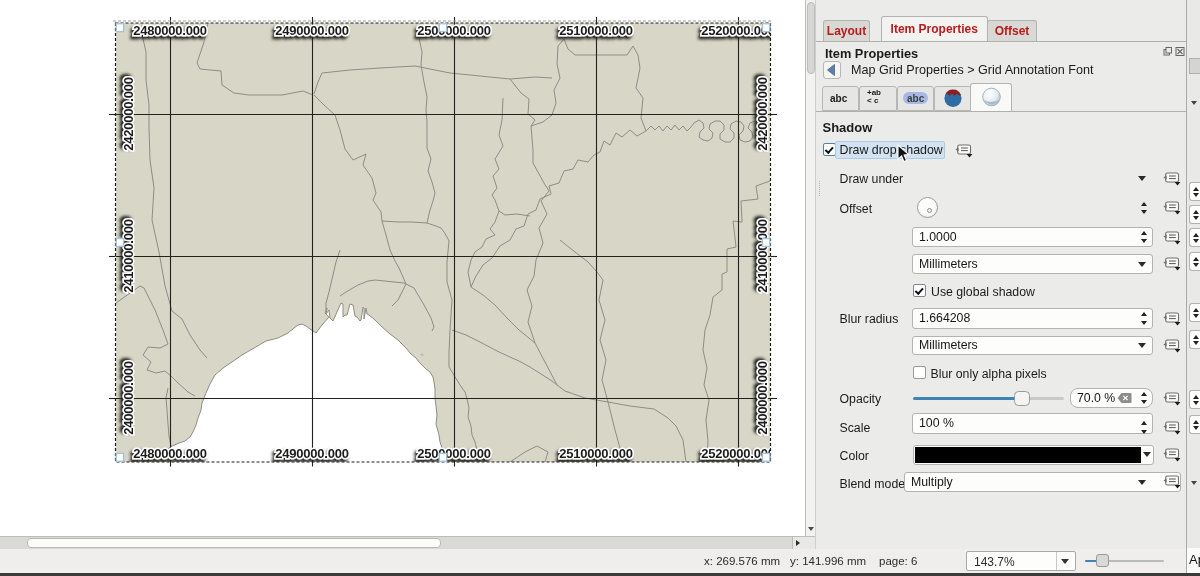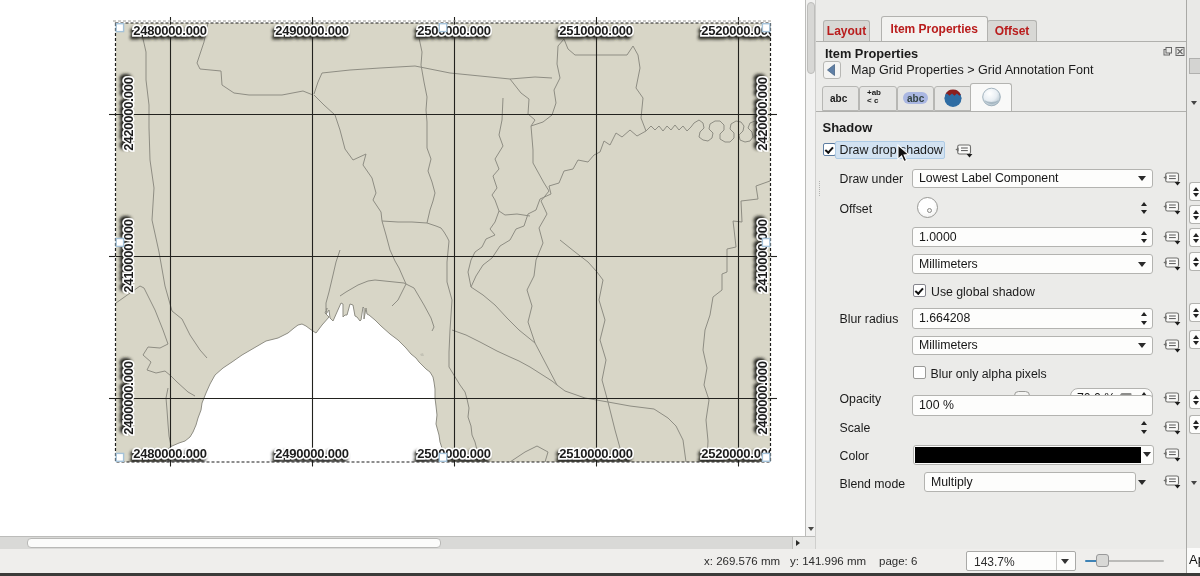--- a/index.html
+++ b/index.html
@@ -236,23 +236,20 @@
           <path d="M4.6,3.4 L1.4,5.5 L4.6,7.6 Z" fill="#6f6f6d"></path>
           <line x1="7" y1="4" x2="13.8" y2="4" stroke="#555" stroke-width="1"></line>
           <line x1="7" y1="6.6" x2="13.8" y2="6.6" stroke="#555" stroke-width="1"></line>
           <path d="M12.6,10 h5.8 l-2.9,3.6 Z" fill="#1c1c1c"></path>
         </svg></div>
     <svg class="abs" style="left:81px; top:144px;" width="13" height="19" viewBox="0 0 13 19">
       <path d="M1,1 L1,15.2 L4.6,12 L7,17.6 L9.6,16.4 L7.1,11 L11.8,10.6 Z" fill="#111" stroke="#fdfdfd" stroke-width="1.1"></path>
     </svg>
 
     <div class="lbl" style="left:23.5px; top:172px;">Draw under</div>
-    <div class="field" style="left:96px; top:168.5px; width:241px; height:19px;">
-        <span class="fieldtxt">Lowest Label Component</span>
-      </div>
     <div class="cArr" style="left:322px; top:176px;"></div>
     <div class="dd" style="left:345.5px; top:171.5px;"><svg width="20" height="14" viewBox="0 0 20 14">
           <path d="M5.5,1 h9.2 a1.8,1.8 0 0 1 1.8,1.8 v5.4 a1.8,1.8 0 0 1 -1.8,1.8 h-9.2 a1.8,1.8 0 0 1 -1.8,-1.8 v-5.4 a1.8,1.8 0 0 1 1.8,-1.8 Z" fill="#fafaf9" stroke="#6f6f6d" stroke-width="1.1"></path>
           <path d="M4.6,3.4 L1.4,5.5 L4.6,7.6 Z" fill="#6f6f6d"></path>
           <line x1="7" y1="4" x2="13.8" y2="4" stroke="#555" stroke-width="1"></line>
           <line x1="7" y1="6.6" x2="13.8" y2="6.6" stroke="#555" stroke-width="1"></line>
           <path d="M12.6,10 h5.8 l-2.9,3.6 Z" fill="#1c1c1c"></path>
         </svg></div>
 
     <div class="lbl" style="left:23.5px; top:201.5px;">Offset</div>
@@ -342,21 +339,21 @@
     <div class="sArrD" style="left:325px; top:400px;"></div>
     <div class="dd" style="left:345.5px; top:391.5px;"><svg width="20" height="14" viewBox="0 0 20 14">
           <path d="M5.5,1 h9.2 a1.8,1.8 0 0 1 1.8,1.8 v5.4 a1.8,1.8 0 0 1 -1.8,1.8 h-9.2 a1.8,1.8 0 0 1 -1.8,-1.8 v-5.4 a1.8,1.8 0 0 1 1.8,-1.8 Z" fill="#fafaf9" stroke="#6f6f6d" stroke-width="1.1"></path>
           <path d="M4.6,3.4 L1.4,5.5 L4.6,7.6 Z" fill="#6f6f6d"></path>
           <line x1="7" y1="4" x2="13.8" y2="4" stroke="#555" stroke-width="1"></line>
           <line x1="7" y1="6.6" x2="13.8" y2="6.6" stroke="#555" stroke-width="1"></line>
           <path d="M12.6,10 h5.8 l-2.9,3.6 Z" fill="#1c1c1c"></path>
         </svg></div>
 
     <div class="lbl" style="left:23.5px; top:420.5px;text-align:right;">Scale</div>
-    <div class="field" style="left:96px; top:395px; width:241px; height:20.5px;">
+    <div class="field" style="left:96px; top:413px; width:241px; height:20.5px;">
         <span class="fieldtxt">100 %</span>
       </div>
     <div class="sArrU" style="left:325px; top:421px;"></div>
     <div class="sArrD" style="left:325px; top:429.5px;"></div>
     <div class="dd" style="left:345.5px; top:420.5px;"><svg width="20" height="14" viewBox="0 0 20 14">
           <path d="M5.5,1 h9.2 a1.8,1.8 0 0 1 1.8,1.8 v5.4 a1.8,1.8 0 0 1 -1.8,1.8 h-9.2 a1.8,1.8 0 0 1 -1.8,-1.8 v-5.4 a1.8,1.8 0 0 1 1.8,-1.8 Z" fill="#fafaf9" stroke="#6f6f6d" stroke-width="1.1"></path>
           <path d="M4.6,3.4 L1.4,5.5 L4.6,7.6 Z" fill="#6f6f6d"></path>
           <line x1="7" y1="4" x2="13.8" y2="4" stroke="#555" stroke-width="1"></line>
           <line x1="7" y1="6.6" x2="13.8" y2="6.6" stroke="#555" stroke-width="1"></line>
           <path d="M12.6,10 h5.8 l-2.9,3.6 Z" fill="#1c1c1c"></path>
@@ -368,21 +365,21 @@
     <div class="cArr" style="left:327px; top:452px;"></div>
     <div class="dd" style="left:345.5px; top:448px;"><svg width="20" height="14" viewBox="0 0 20 14">
           <path d="M5.5,1 h9.2 a1.8,1.8 0 0 1 1.8,1.8 v5.4 a1.8,1.8 0 0 1 -1.8,1.8 h-9.2 a1.8,1.8 0 0 1 -1.8,-1.8 v-5.4 a1.8,1.8 0 0 1 1.8,-1.8 Z" fill="#fafaf9" stroke="#6f6f6d" stroke-width="1.1"></path>
           <path d="M4.6,3.4 L1.4,5.5 L4.6,7.6 Z" fill="#6f6f6d"></path>
           <line x1="7" y1="4" x2="13.8" y2="4" stroke="#555" stroke-width="1"></line>
           <line x1="7" y1="6.6" x2="13.8" y2="6.6" stroke="#555" stroke-width="1"></line>
           <path d="M12.6,10 h5.8 l-2.9,3.6 Z" fill="#1c1c1c"></path>
         </svg></div>
 
     <div class="lbl" style="left:23.5px; top:477px;">Blend mode</div>
-    <div class="field" style="left:108px; top:471.5px; width:212px; height:20.5px;">
+    <div class="field" style="left:88px; top:471.5px; width:277px; height:20.5px;">
         <span class="fieldtxt">Multiply</span>
       </div>
     <div class="cArr" style="left:322px; top:479.5px;"></div>
     <div class="dd" style="left:345.5px; top:475px;"><svg width="20" height="14" viewBox="0 0 20 14">
           <path d="M5.5,1 h9.2 a1.8,1.8 0 0 1 1.8,1.8 v5.4 a1.8,1.8 0 0 1 -1.8,1.8 h-9.2 a1.8,1.8 0 0 1 -1.8,-1.8 v-5.4 a1.8,1.8 0 0 1 1.8,-1.8 Z" fill="#fafaf9" stroke="#6f6f6d" stroke-width="1.1"></path>
           <path d="M4.6,3.4 L1.4,5.5 L4.6,7.6 Z" fill="#6f6f6d"></path>
           <line x1="7" y1="4" x2="13.8" y2="4" stroke="#555" stroke-width="1"></line>
           <line x1="7" y1="6.6" x2="13.8" y2="6.6" stroke="#555" stroke-width="1"></line>
           <path d="M12.6,10 h5.8 l-2.9,3.6 Z" fill="#1c1c1c"></path>
         </svg></div>

